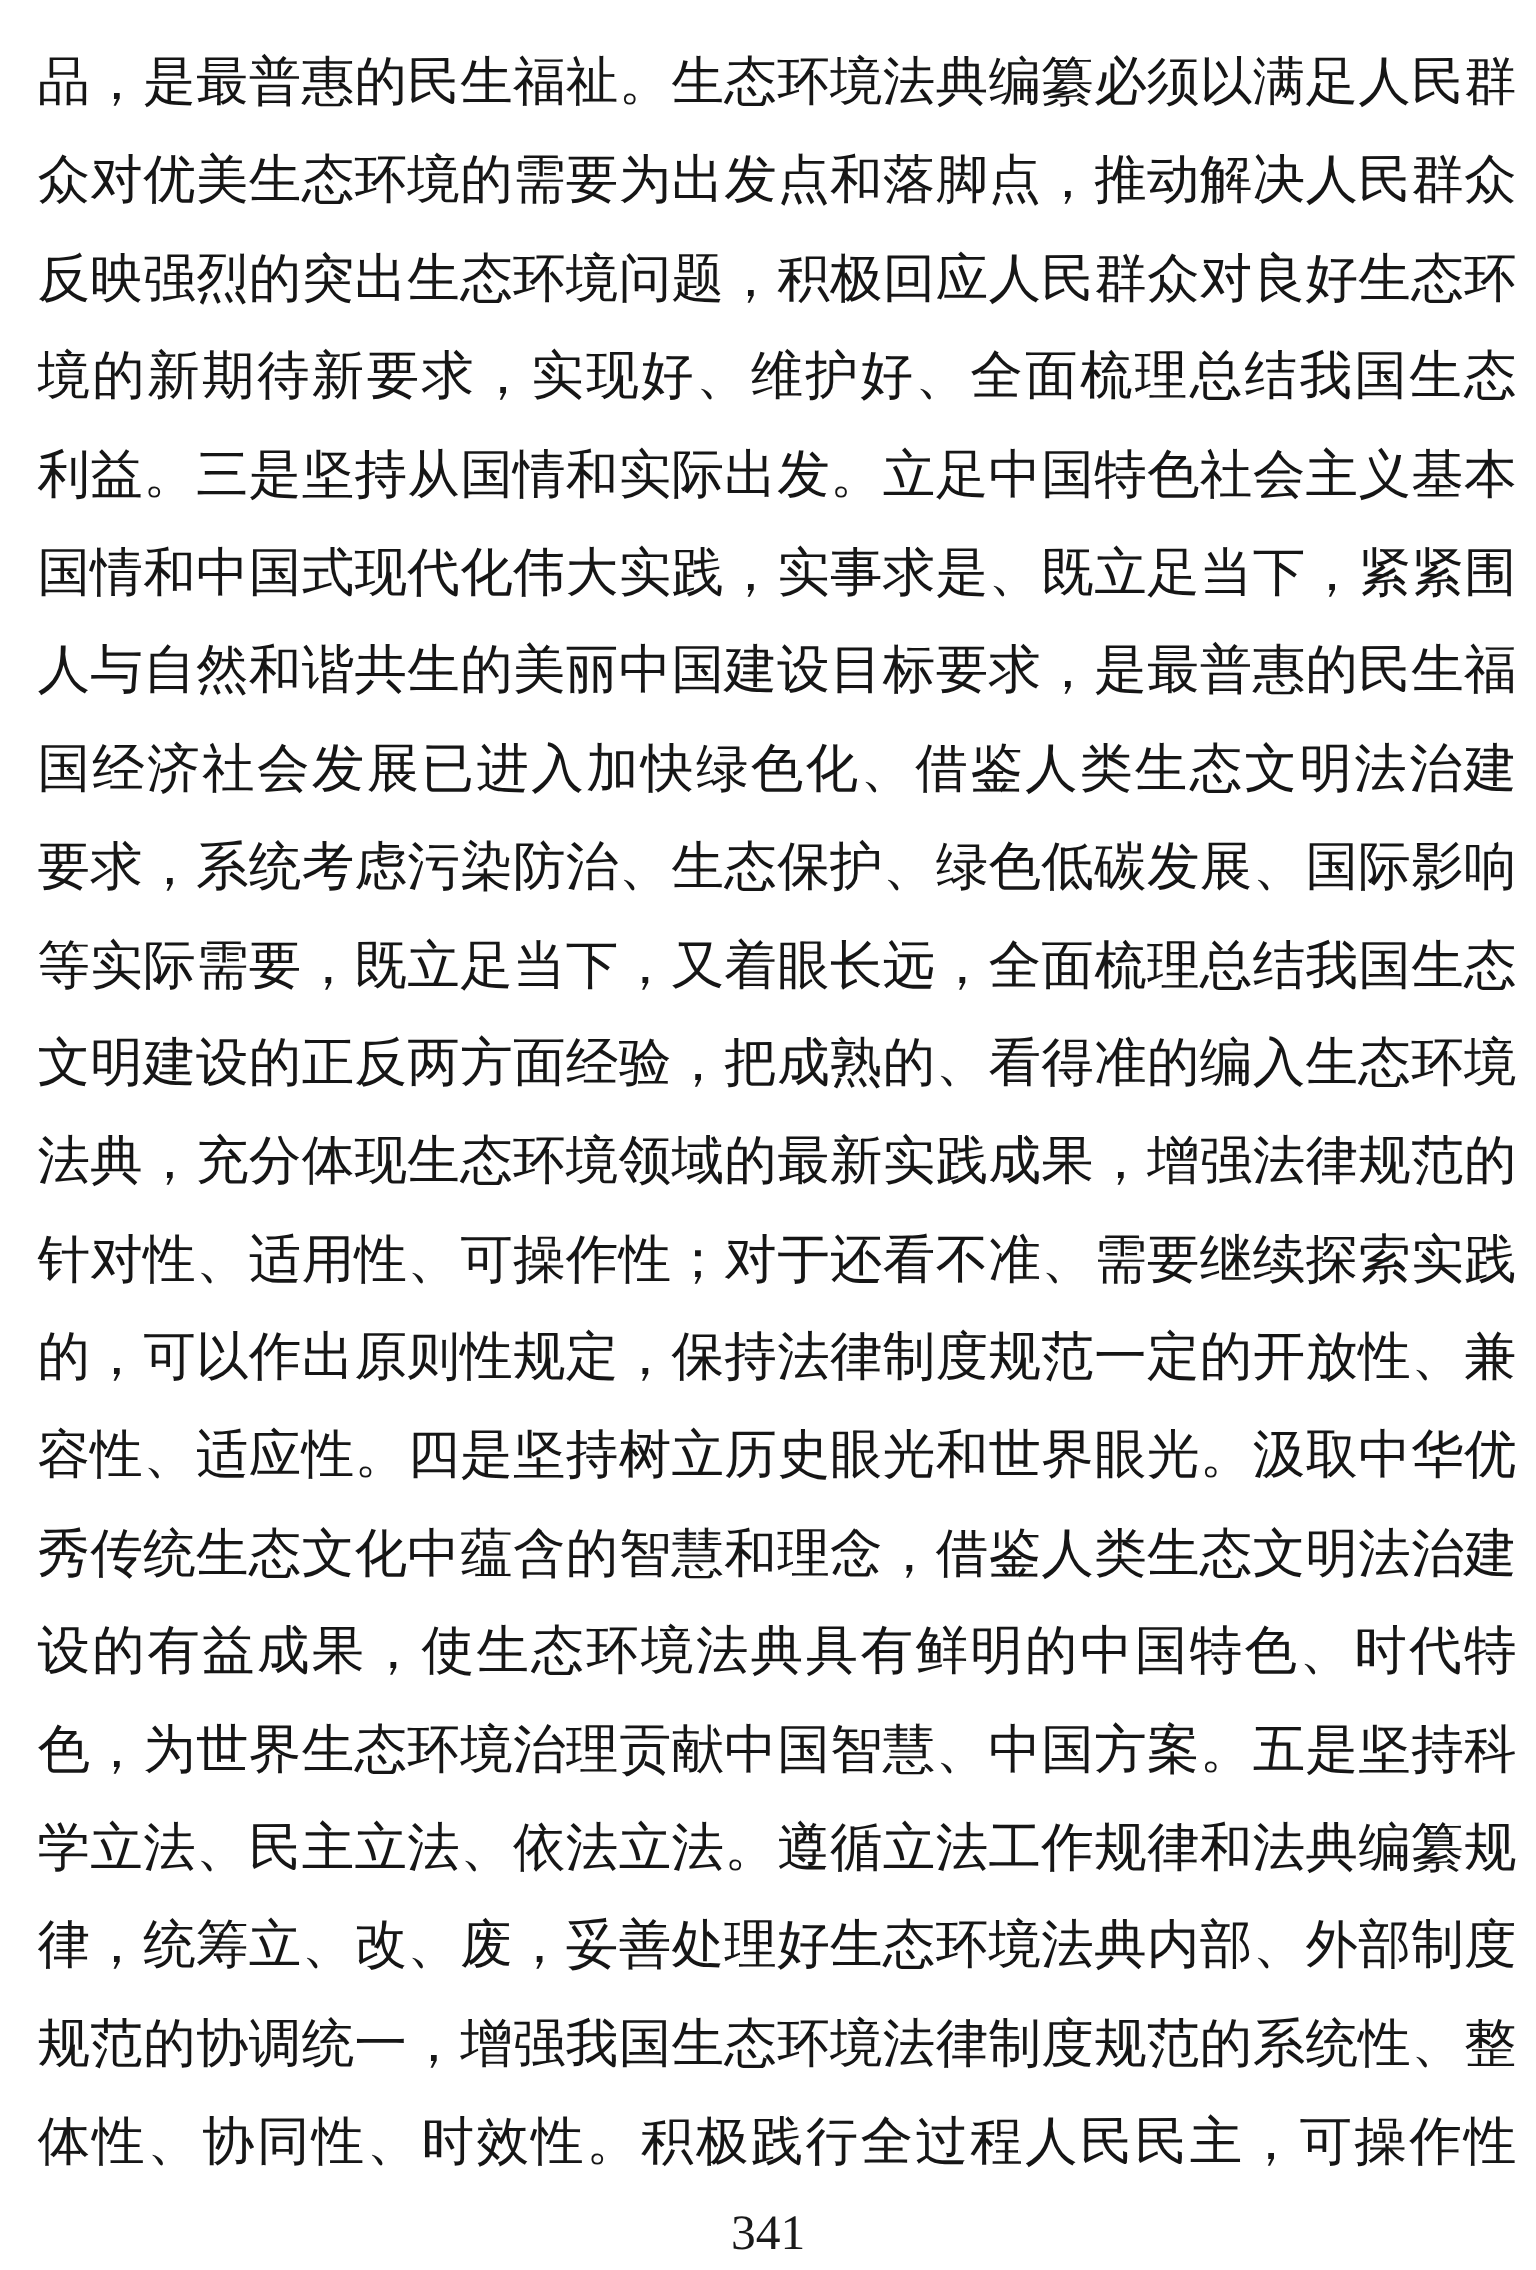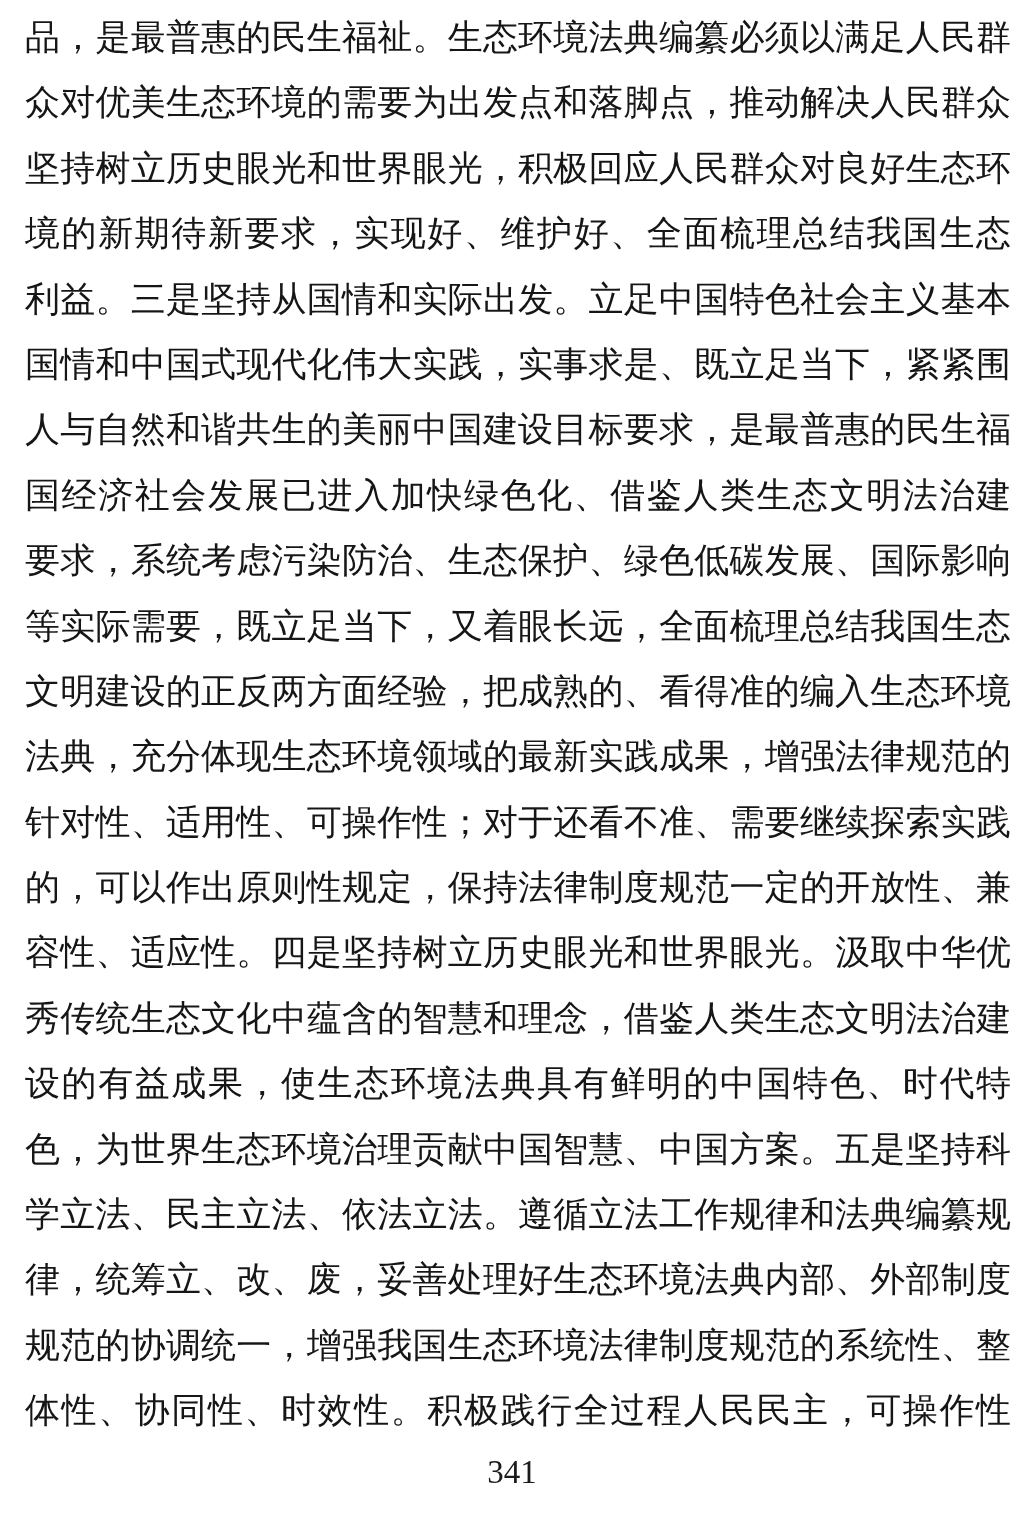--- a/index.html
+++ b/index.html
@@ -14,21 +14,21 @@
     font-family: "Liberation Serif", "DejaVu Serif", serif;
     color: #161616;
     overflow: hidden;
   }
   .page {
     width: 1024px;
     height: 1513px;
     background: #ffffff;
   }
   .text-block {
-    padding: 5px 13px 0 25px;
+    padding: 22px 13px 0 25px;
   }
   .line {
     height: 65.4px;
     line-height: 65.4px;
     font-size: 35px;
     text-align: justify;
     text-align-last: justify;
     overflow: hidden;
     letter-spacing: 0;
   }
@@ -47,21 +47,21 @@
     color: #1a1a1a;
   }
 </style>
 </head>
 <body>
 
 <div class="page">
   <div class="text-block">
     <div class="line"><span class="seg">品，是最普惠的民生福祉。生态环境法典编纂必须以满足人民群</span><span class="seg-bold"></span><span class="seg"></span></div>
     <div class="line"><span class="seg">众对优美生态环境的需要为出发点和落脚点，推动解决人民群众</span><span class="seg-bold"></span><span class="seg"></span></div>
-    <div class="line"><span class="seg">坚持树立历史眼光和世界眼光，积极回应人民群众对良好生态环</span><span class="seg-bold"></span><span class="seg"></span></div>
+    <div class="line"><span class="seg">反映强烈的突出生态环境问题，积极回应人民群众对良好生态环</span><span class="seg-bold"></span><span class="seg"></span></div>
     <div class="line"><span class="seg">境的新期待新要求，实现好、维护好、全面梳理总结我国生态</span><span class="seg-bold"></span><span class="seg"></span></div>
     <div class="line"><span class="seg">利益。</span><span class="seg-bold">三是</span><span class="seg">坚持从国情和实际出发。立足中国特色社会主义基本</span></div>
     <div class="line"><span class="seg">国情和中国式现代化伟大实践，实事求是、既立足当下，紧紧围绕</span><span class="seg-bold"></span><span class="seg"></span></div>
     <div class="line"><span class="seg">人与自然和谐共生的美丽中国建设目标要求，是最普惠的民生福祉</span><span class="seg-bold"></span><span class="seg"></span></div>
     <div class="line"><span class="seg">国经济社会发展已进入加快绿色化、借鉴人类生态文明法治建</span><span class="seg-bold"></span><span class="seg"></span></div>
     <div class="line"><span class="seg">要求，系统考虑污染防治、生态保护、绿色低碳发展、国际影响</span><span class="seg-bold"></span><span class="seg"></span></div>
     <div class="line"><span class="seg">等实际需要，既立足当下，又着眼长远，全面梳理总结我国生态</span><span class="seg-bold"></span><span class="seg"></span></div>
     <div class="line"><span class="seg">文明建设的正反两方面经验，把成熟的、看得准的编入生态环境</span><span class="seg-bold"></span><span class="seg"></span></div>
     <div class="line"><span class="seg">法典，充分体现生态环境领域的最新实践成果，增强法律规范的</span><span class="seg-bold"></span><span class="seg"></span></div>
     <div class="line"><span class="seg">针对性、适用性、可操作性；对于还看不准、需要继续探索实践</span><span class="seg-bold"></span><span class="seg"></span></div>

